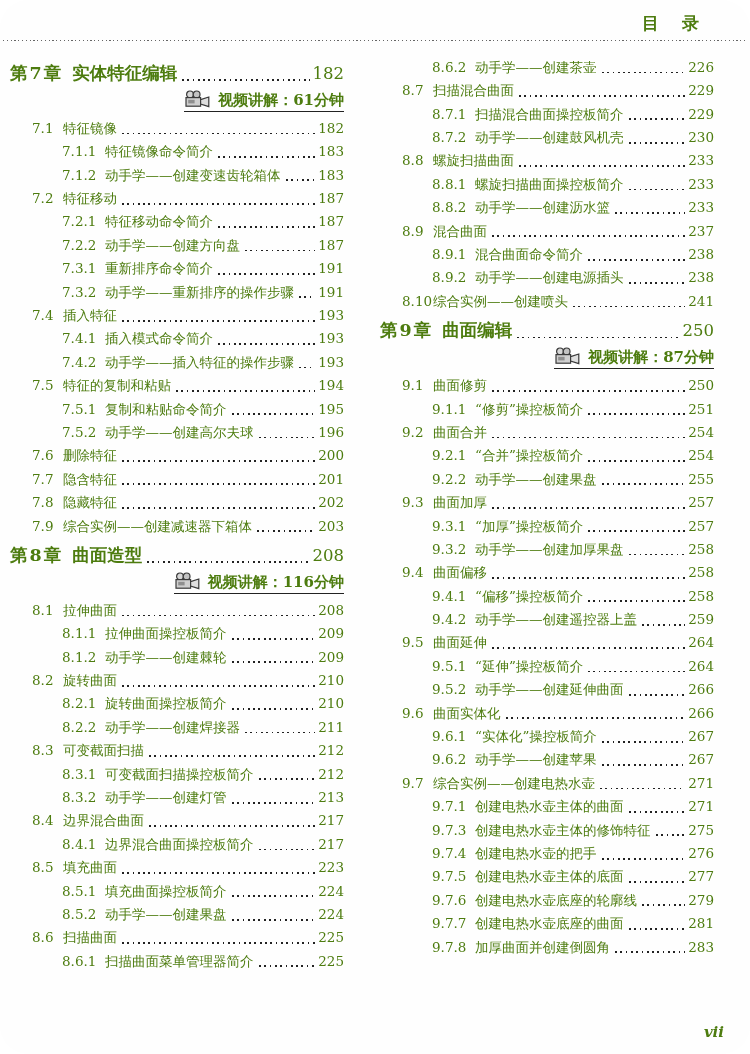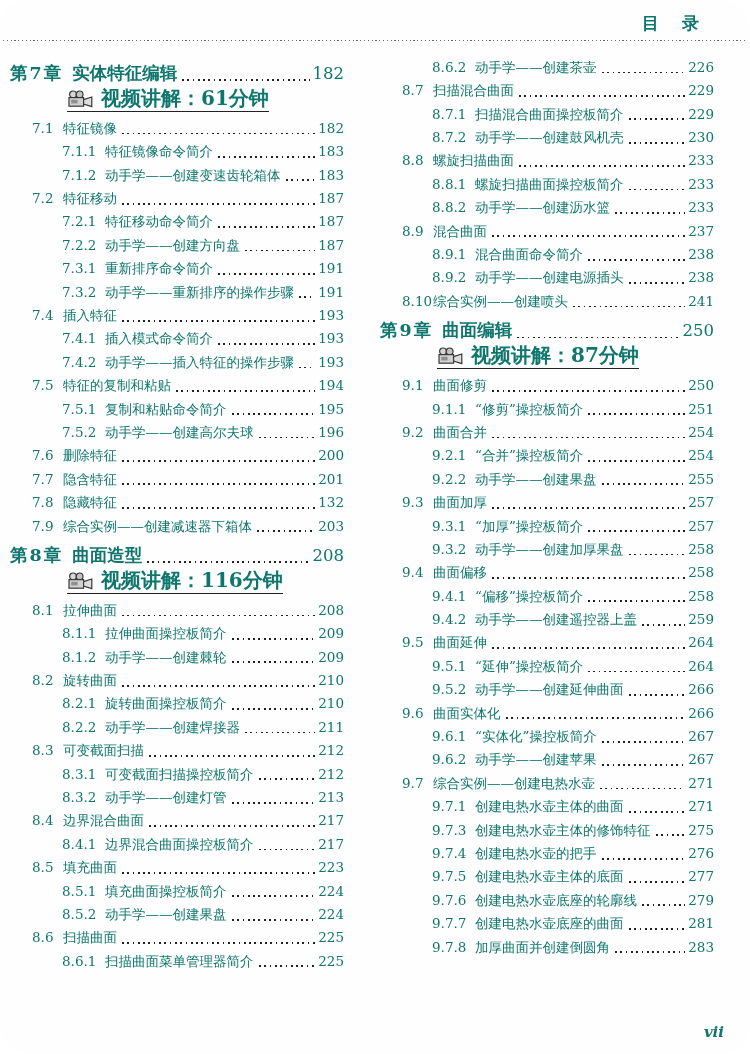--- a/index.html
+++ b/index.html
@@ -1,18 +1,18 @@
 <!DOCTYPE html>
 <html><head>
 <meta charset="utf-8">
 <style>
   html,body{margin:0;padding:0;}
   body{width:750px;height:1054px;background:#ffffff;overflow:hidden;}
   .page{position:relative;width:750px;height:1054px;background:#fefefe;
-        font-family:"DejaVu Serif","Liberation Serif",serif;color:#0f766e;border-radius:28px;}
+        font-family:"DejaVu Serif","Liberation Serif",serif;color:#4d7c0f;border-radius:28px;}
 
   
   .header-title{position:absolute;top:12px;right:48px;font-size:17px;font-weight:bold;
                 letter-spacing:3px;}
   .header-rule{position:absolute;top:40px;left:3px;right:3px;height:1.4px;
                background:repeating-linear-gradient(to right,#666 0 1.2px,transparent 1.2px 3.8px);}
 
   
   .columns{position:absolute;top:55px;left:10px;right:36px;display:flex;gap:36px;}
   .col{flex:1 1 0;min-width:0;}
@@ -23,21 +23,21 @@
   .num,.title,.pg{flex:0 0 auto;}
   .sec .num{margin-left:22px;width:31px;margin-top:48px;}
   .sub .num{margin-left:52px;width:43px;}
   .leader{flex:1 1 auto;min-width:8px;height:1.8px;margin:0 3px 1px 5px;align-self:flex-end;
           background:repeating-linear-gradient(to right,#222 0 1.7px,transparent 1.7px 5.3px);}
 
   .chapter{height:31px;font-size:17.5px;font-weight:bold;justify-content:space-between;}
   .chapter .num{letter-spacing:2px;margin-right:9px;}
   .chapter .pg{font-weight:normal;font-size:16.5px;}
 
-  .video{height:30px;padding-left:57px;font-size:20px;font-weight:bold;}
+  .video{height:30px;padding-left:57px;font-size:15px;font-weight:bold;justify-content:flex-end;}
   .video-inner{display:inline-flex;align-items:flex-end;gap:7px;
                border-bottom:1.5px solid #222;padding-bottom:3px;}
   .vicon{display:inline-block;line-height:0;}
 
   
   .footer{position:absolute;right:26px;bottom:13px;font-size:15px;font-weight:bold;
           font-style:italic;}
 </style>
 </head>
 <body>
@@ -159,21 +159,21 @@
         <div class="row sec">
           <span class="num">7.7</span>
           <span class="title">隐含特征</span>
           <span class="leader"></span>
           <span class="pg">201</span>
         </div>
         <div class="row sec">
           <span class="num">7.8</span>
           <span class="title">隐藏特征</span>
           <span class="leader"></span>
-          <span class="pg">132</span>
+          <span class="pg">202</span>
         </div>
         <div class="row sec">
           <span class="num">7.9</span>
           <span class="title">综合实例——创建减速器下箱体</span>
           <span class="leader"></span>
           <span class="pg">203</span>
         </div>
         <div class="row chapter">
           <span class="num">第8章</span>
           <span class="title">曲面造型</span>

